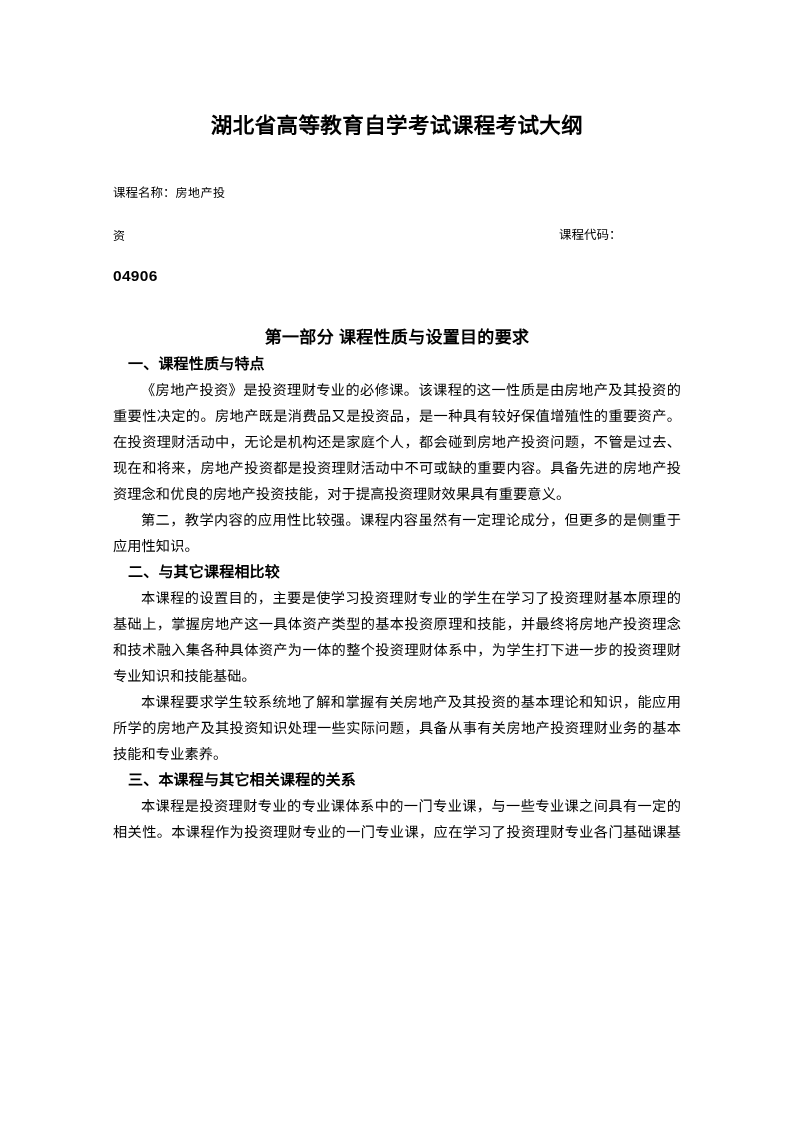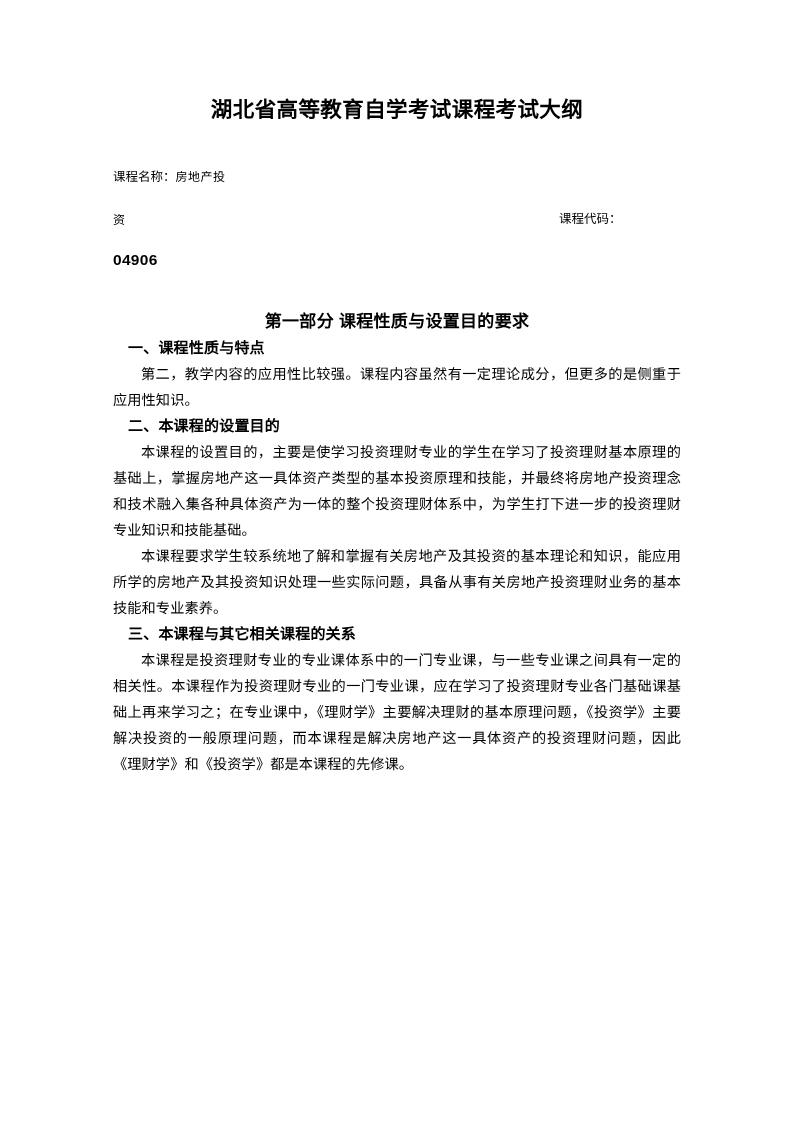--- a/index.html
+++ b/index.html
@@ -10,21 +10,21 @@
   }
   body {
     font-family: "Liberation Serif", "DejaVu Serif", serif;
     color: #000000;
     -webkit-font-smoothing: antialiased;
   }
   .page {
     position: relative;
     width: 793px;
     height: 828px;
-    margin: 0 auto;
+    margin: 16px auto;
     background: #ffffff;
     overflow: hidden;
     box-sizing: border-box;
     border-radius: 25px;
   }
   .content {
     position: absolute;
     left: 113px;
     top: 0;
     width: 568px;
@@ -148,23 +148,24 @@
         <span class="meta-right">课程代码：</span>
       </div>
 
       <div class="meta-code">04906</div>
 
     </div>
 
     <h2 class="part-heading">第一部分  课程性质与设置目的要求</h2>
 
     <h3 class="section-heading">一、课程性质与特点</h3>
+    <p class="para">《房地产投资》是投资理财专业的必修课。该课程的这一性质是由房地产及其投资的重要性决定的。房地产既是消费品又是投资品，是一种具有较好保值增殖性的重要资产。在投资理财活动中，无论是机构还是家庭个人，都会碰到房地产投资问题，不管是过去、现在和将来，房地产投资都是投资理财活动中不可或缺的重要内容。具备先进的房地产投资理念和优良的房地产投资技能，对于提高投资理财效果具有重要意义。</p>
     <p class="para">第二，教学内容的应用性比较强。课程内容虽然有一定理论成分，但更多的是侧重于应用性知识。</p>
 
-    <h3 class="section-heading">二、本课程的设置目的</h3>
+    <h3 class="section-heading">二、与其它课程相比较</h3>
     <p class="para">本课程的设置目的，主要是使学习投资理财专业的学生在学习了投资理财基本原理的基础上，掌握房地产这一具体资产类型的基本投资原理和技能，并最终将房地产投资理念和技术融入集各种具体资产为一体的整个投资理财体系中，为学生打下进一步的投资理财专业知识和技能基础。</p>
     <p class="para">本课程要求学生较系统地了解和掌握有关房地产及其投资的基本理论和知识，能应用所学的房地产及其投资知识处理一些实际问题，具备从事有关房地产投资理财业务的基本技能和专业素养。</p>
 
     <h3 class="section-heading">三、本课程与其它相关课程的关系</h3>
     <p class="para">本课程是投资理财专业的专业课体系中的一门专业课，与一些专业课之间具有一定的相关性。本课程作为投资理财专业的一门专业课，应在学习了投资理财专业各门基础课基础上再来学习之；在专业课中，《理财学》主要解决理财的基本原理问题，《投资学》主要解决投资的一般原理问题，而本课程是解决房地产这一具体资产的投资理财问题，因此《理财学》和《投资学》都是本课程的先修课。</p>
 
   </div>
 
   <div class="page-number">1</div>
 </div>

